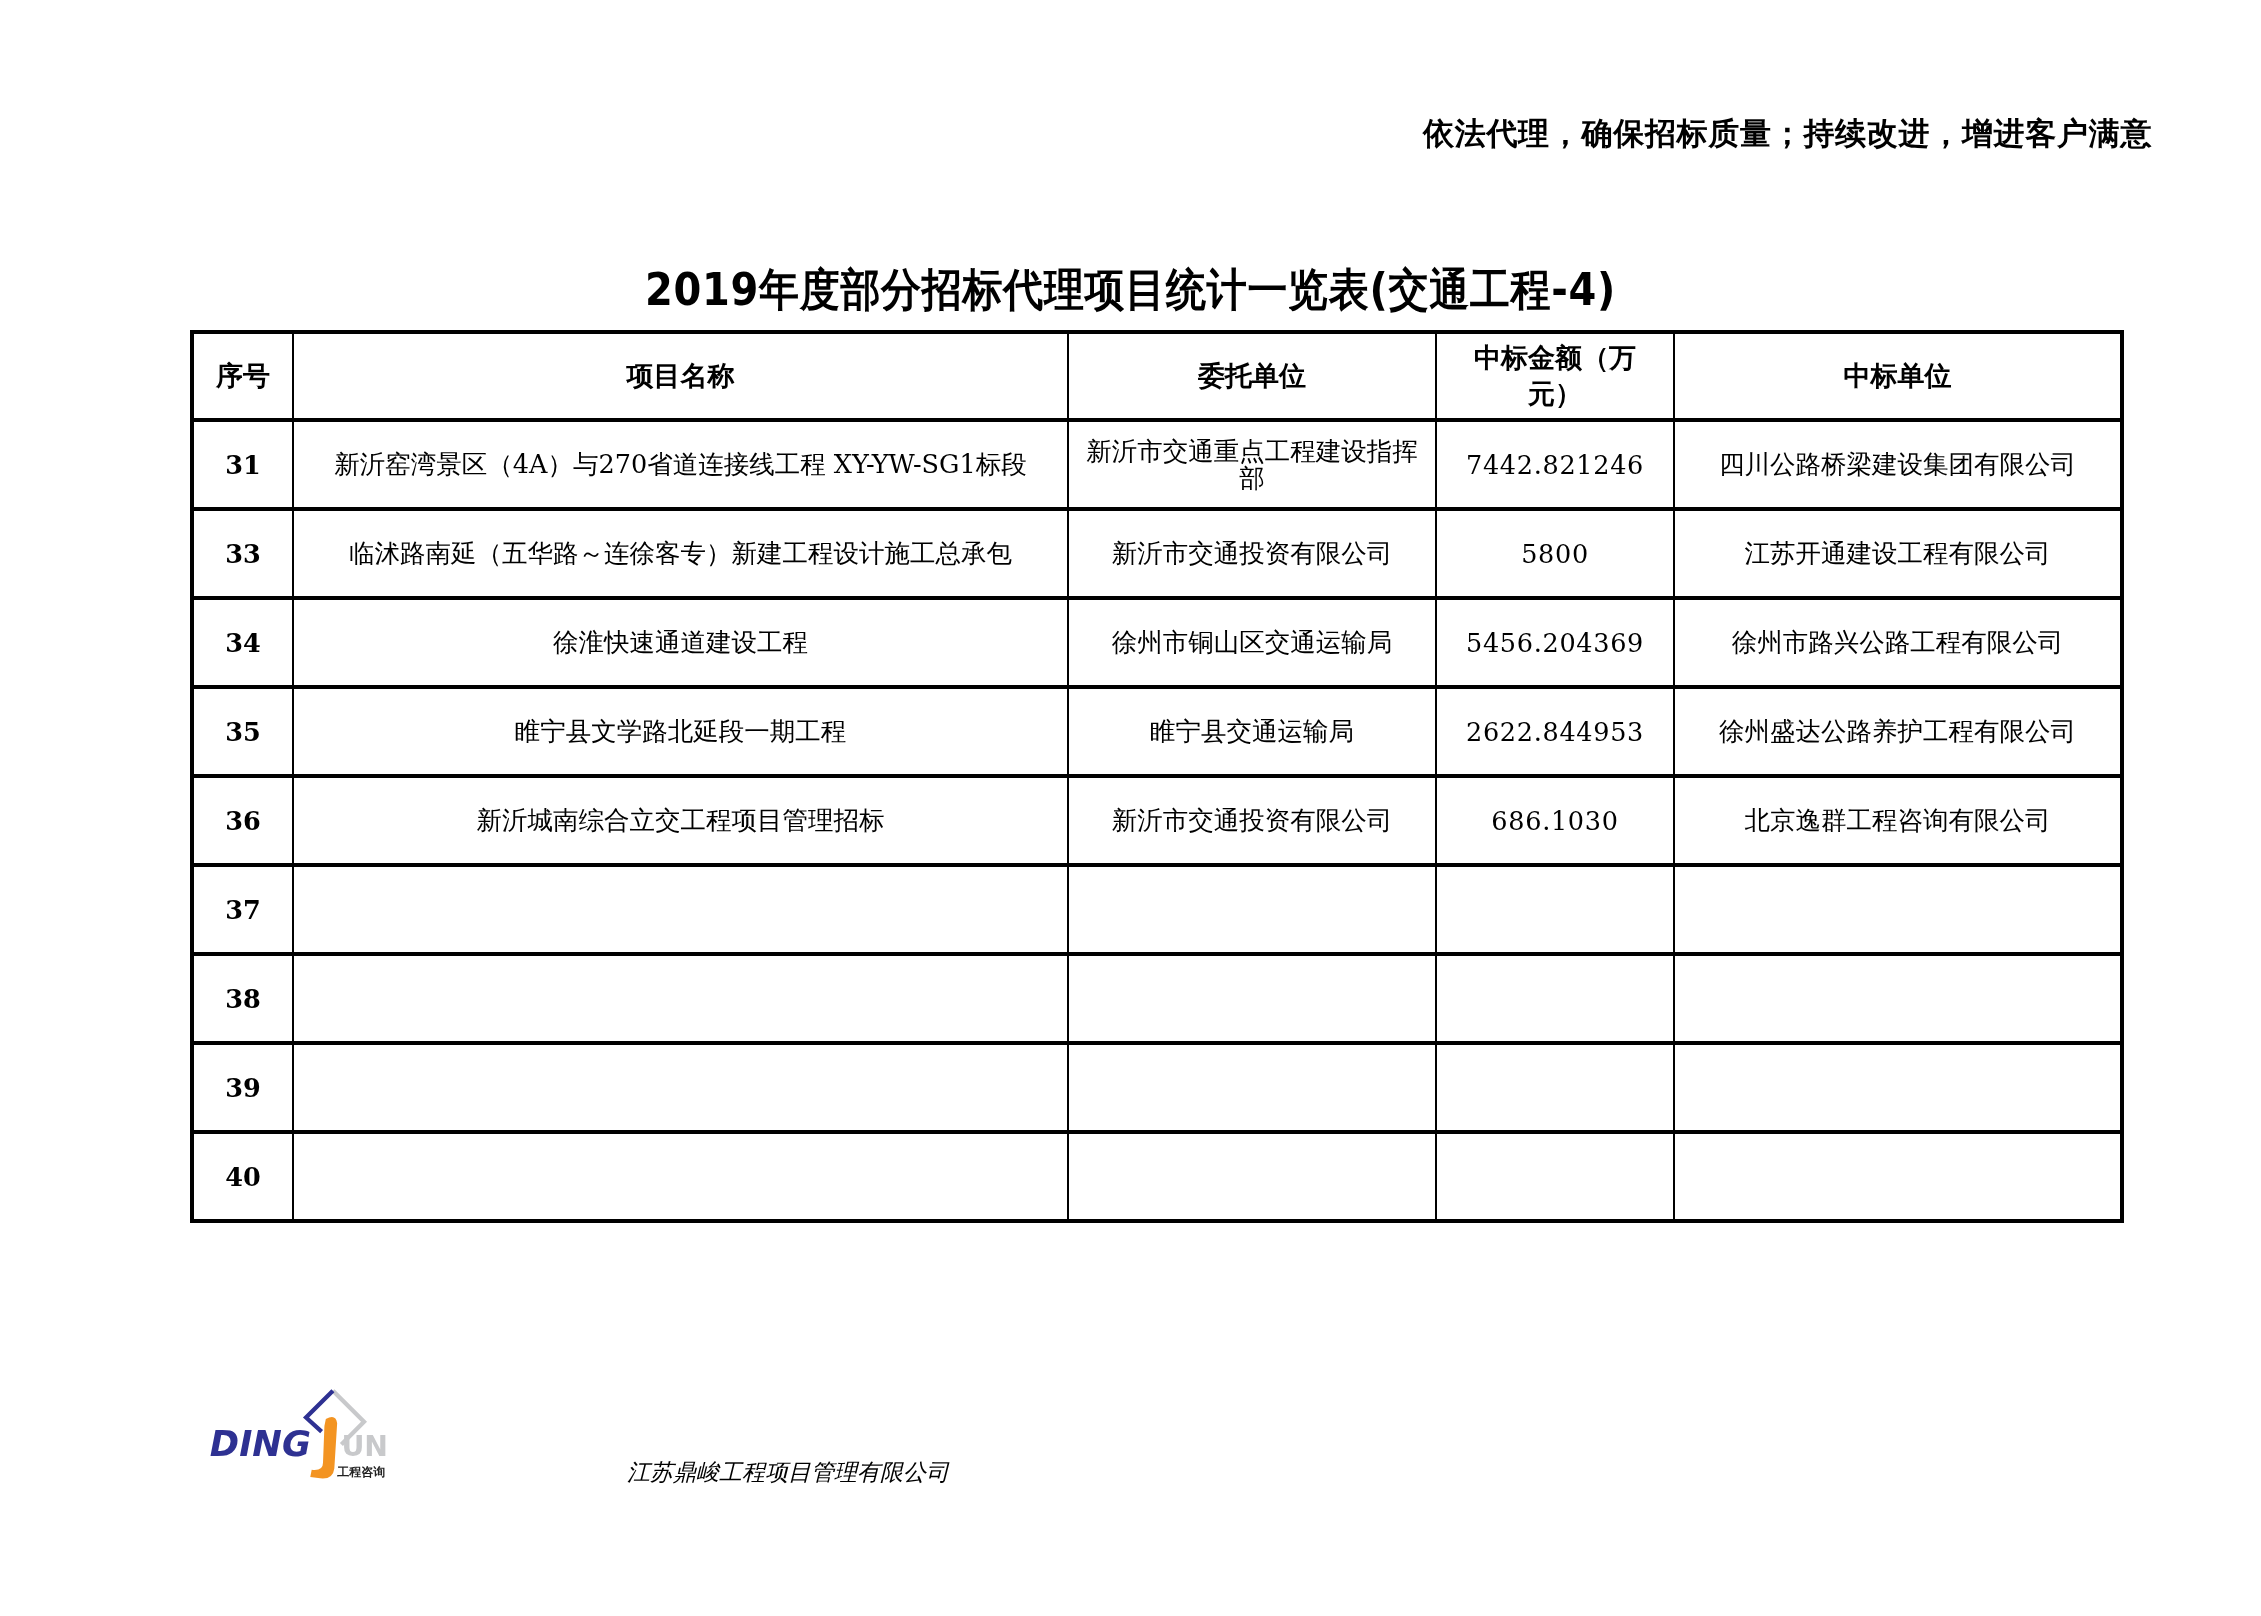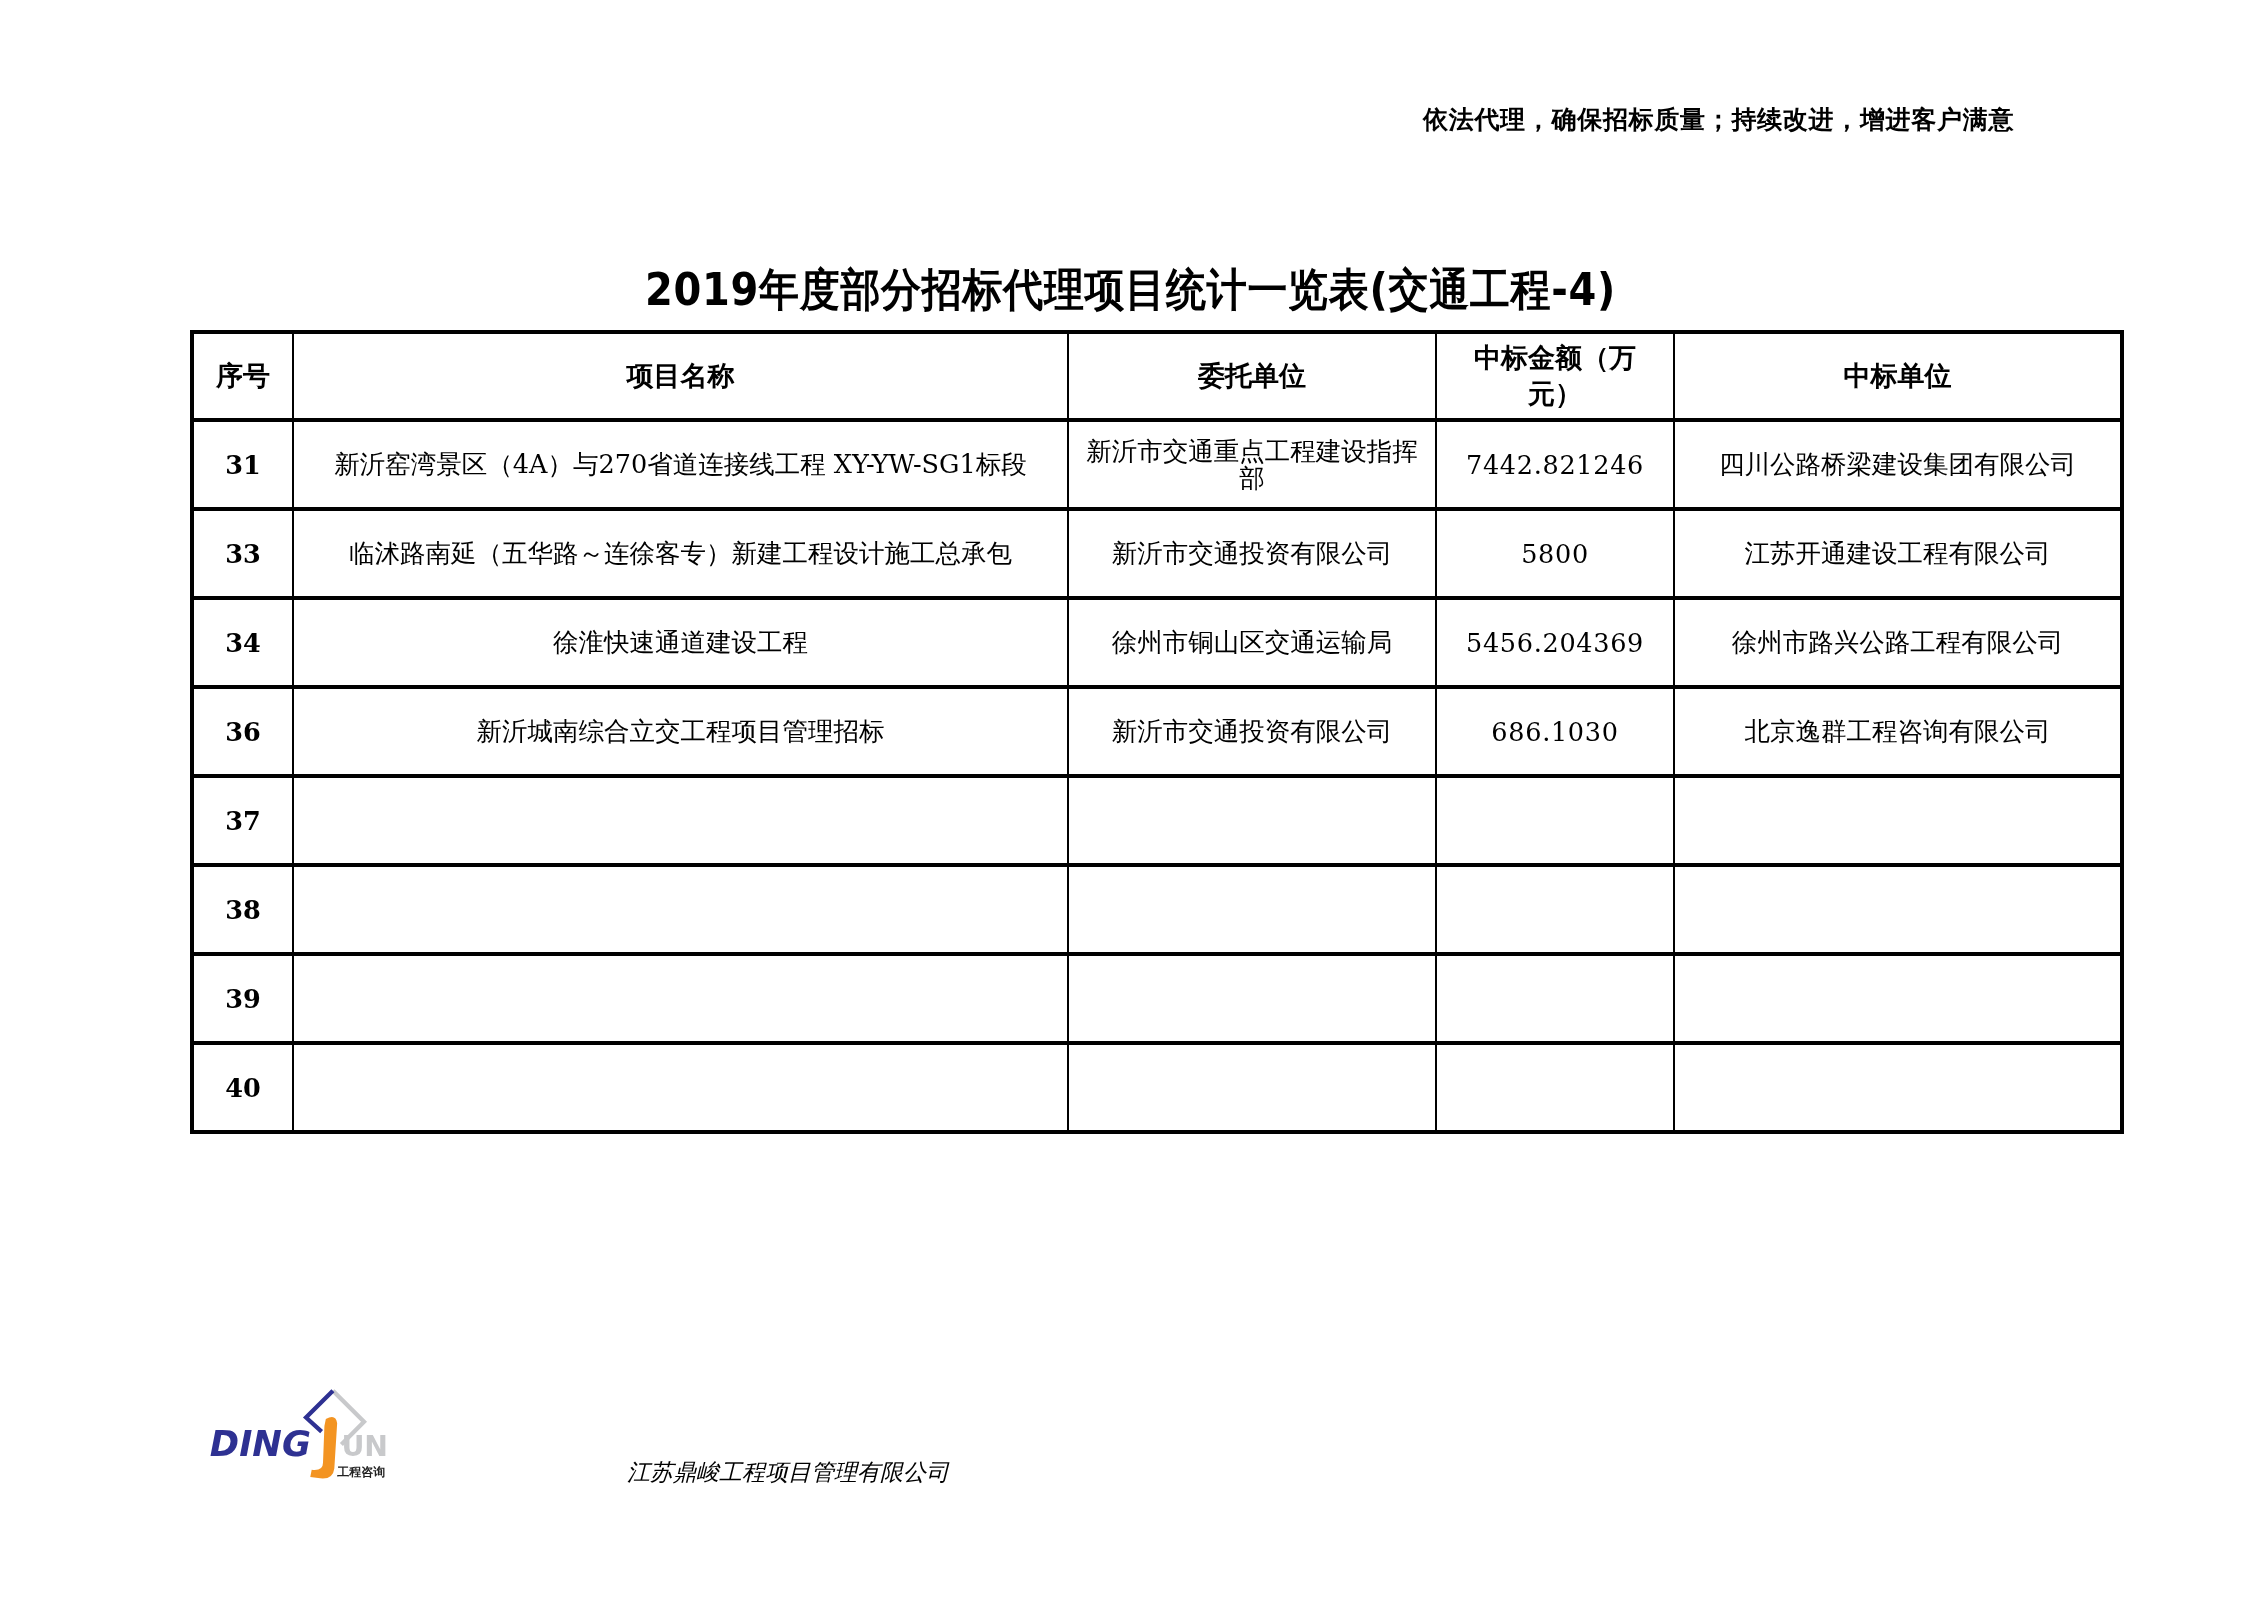--- a/index.html
+++ b/index.html
@@ -1,23 +1,23 @@
 <!DOCTYPE html>
 <html style="font-size:11.3px"><head>
 <meta charset="utf-8">
 <style>
   html, body { margin: 0; padding: 0; background: #ffffff; }
   body {
     width: 2261px; height: 1616px; position: relative; overflow: hidden;
     font-family: "DejaVu Serif", "Liberation Serif", serif; color: #000;
   }
   .slogan {
-    position: absolute; left: 1423px; top: 103px;
+    position: absolute; left: 1423px; top: 113px;
     font-family: "DejaVu Sans", "Liberation Sans", sans-serif;
-    font-weight: bold; font-size: 25px; letter-spacing: 0.7px; white-space: nowrap;
+    font-weight: bold; font-size: 31px; letter-spacing: 0.7px; white-space: nowrap;
   }
   .title {
     position: absolute; left: 0; width: 2261px; top: 262px; text-align: center;
     font-family: "DejaVu Sans", "Liberation Sans", sans-serif;
     font-weight: bold; font-size: 40px; letter-spacing: 0.7px;
     transform: scaleY(1.12); white-space: nowrap;
   }
   table.list {
     position: absolute; left: 190px; top: 330px;
     width: 1929px; border-collapse: collapse; table-layout: fixed;
@@ -91,20 +91,27 @@
       <td class="winner">江苏开通建设工程有限公司</td>
     </tr>
     <tr class="body-row">
       <td class="seq">34</td>
       <td class="name">徐淮快速通道建设工程</td>
       <td class="client">徐州市铜山区交通运输局</td>
       <td class="amount">5456.204369</td>
       <td class="winner">徐州市路兴公路工程有限公司</td>
     </tr>
     <tr class="body-row">
+      <td class="seq">35</td>
+      <td class="name">睢宁县文学路北延段一期工程</td>
+      <td class="client">睢宁县交通运输局</td>
+      <td class="amount">2622.844953</td>
+      <td class="winner">徐州盛达公路养护工程有限公司</td>
+    </tr>
+    <tr class="body-row">
       <td class="seq">36</td>
       <td class="name">新沂城南综合立交工程项目管理招标</td>
       <td class="client">新沂市交通投资有限公司</td>
       <td class="amount">686.1030</td>
       <td class="winner">北京逸群工程咨询有限公司</td>
     </tr>
     <tr class="body-row">
       <td class="seq">37</td>
       <td class="name"></td>
       <td class="client"></td>

